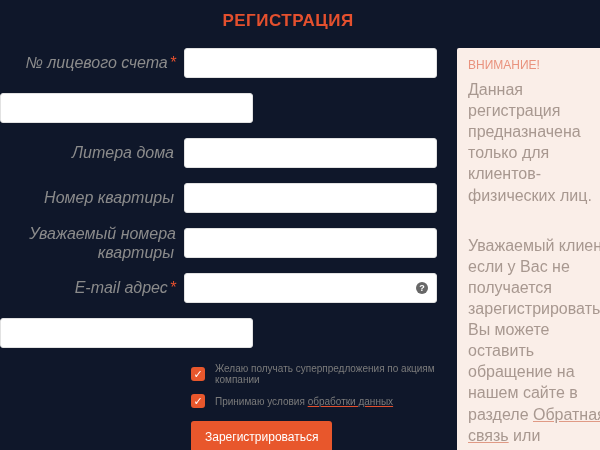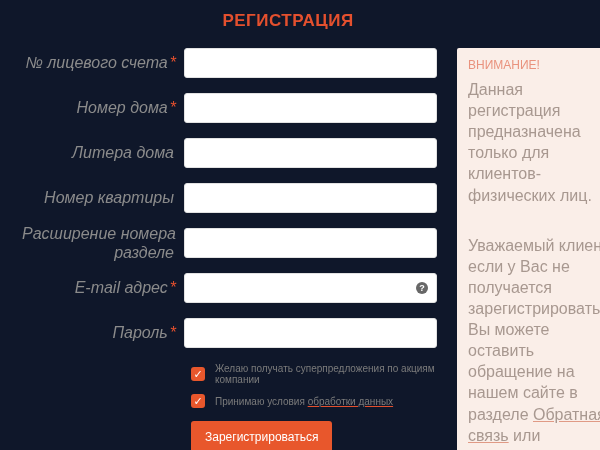--- a/index.html
+++ b/index.html
@@ -118,57 +118,55 @@
   <div class="form-area">
 
     <div class="row">
       <div class="lbl"><span>№ лицевого счета</span><span class="req">*</span></div>
       <div class="inp-wrap">
         <input class="inp" type="text" value="" style="">
       </div>
     </div>
 
     <div class="row">
-      <div class="lbl"><span>Номер дома</span><span class="req">*</span></div>
       <div class="inp-wrap">
         <input class="inp" type="text" value="" style="">
       </div>
     </div>
 
     <div class="row">
       <div class="lbl"><span>Литера дома</span><span class="req"></span></div>
       <div class="inp-wrap">
         <input class="inp" type="text" value="" style="">
       </div>
     </div>
 
     <div class="row">
       <div class="lbl"><span>Номер квартиры</span><span class="req"></span></div>
       <div class="inp-wrap">
         <input class="inp" type="text" value="" style="">
       </div>
     </div>
 
     <div class="row">
-      <div class="lbl"><span>Расширение номера разделе</span><span class="req"></span></div>
+      <div class="lbl"><span>Уважаемый номера квартиры</span><span class="req"></span></div>
       <div class="inp-wrap">
         <input class="inp" type="text" value="" style="">
       </div>
     </div>
 
     <div class="row">
       <div class="lbl"><span>E-mail адрес</span><span class="req">*</span></div>
       <div class="inp-wrap">
         <input class="inp" type="text" value="" style="">
         <span class="help-badge">?</span>
       </div>
     </div>
 
     <div class="row">
-      <div class="lbl"><span>Пароль</span><span class="req">*</span></div>
       <div class="inp-wrap">
         <input class="inp" type="password" value="" style="">
       </div>
     </div>
 
     <div class="checks">
       <div class="check-row">
         <span class="checkbox">✓</span>
         <span class="check-label">Желаю получать суперпредложения по акциям компании</span>
       </div>

